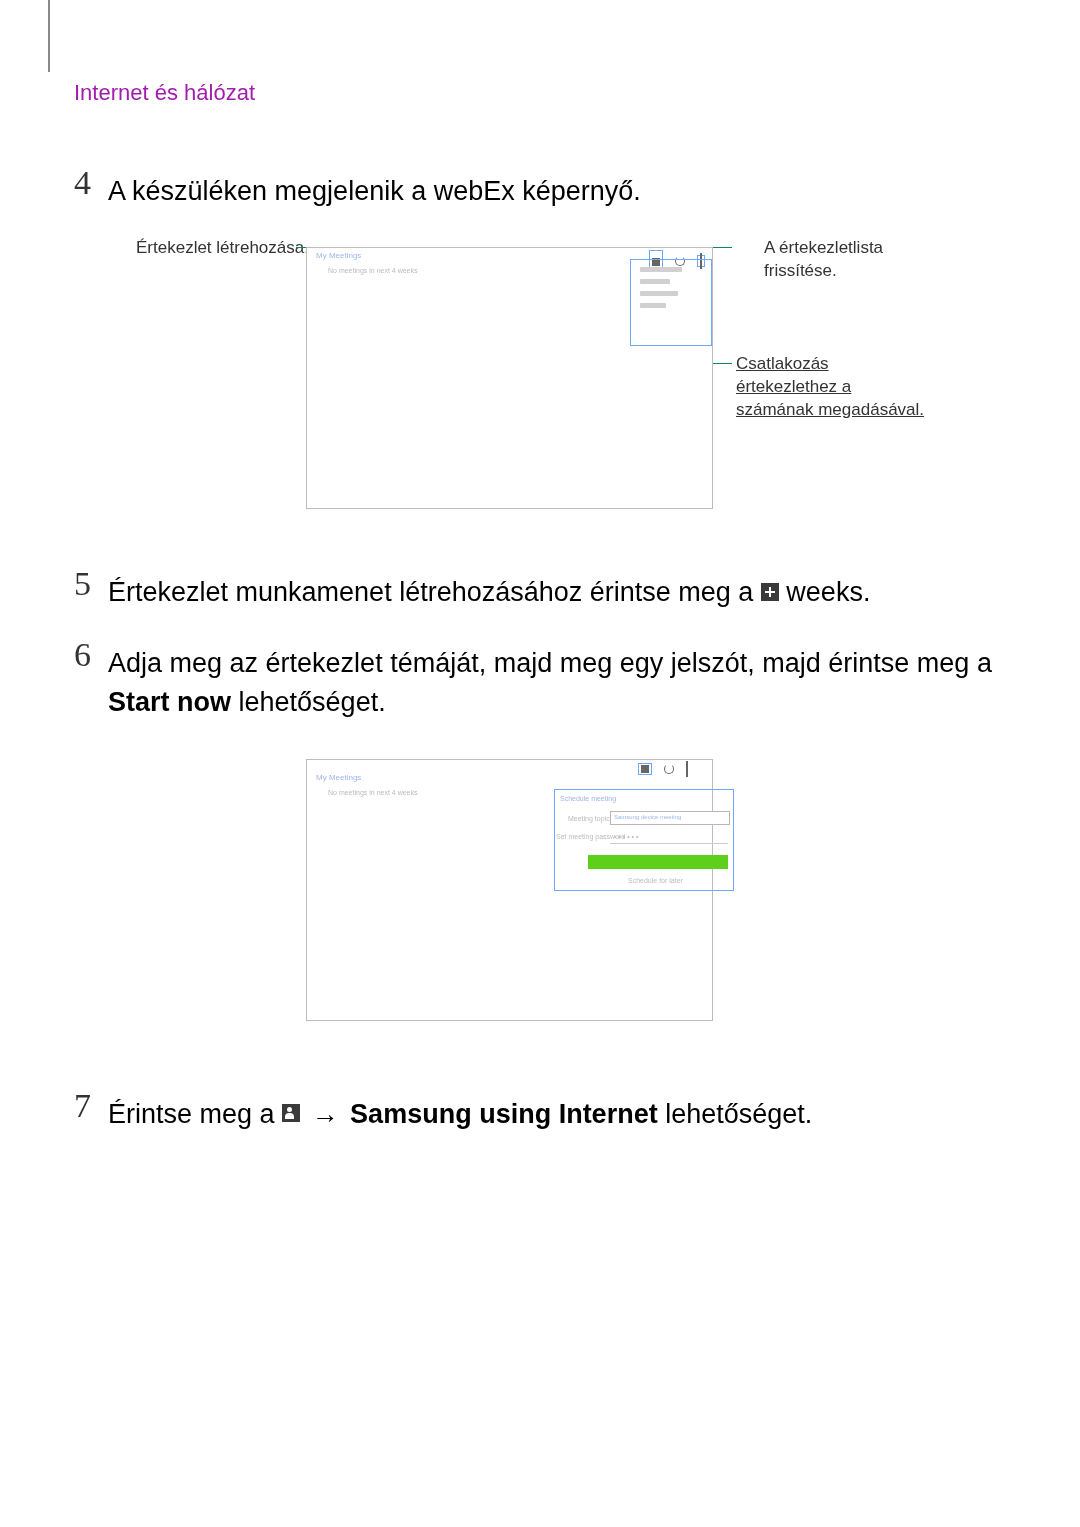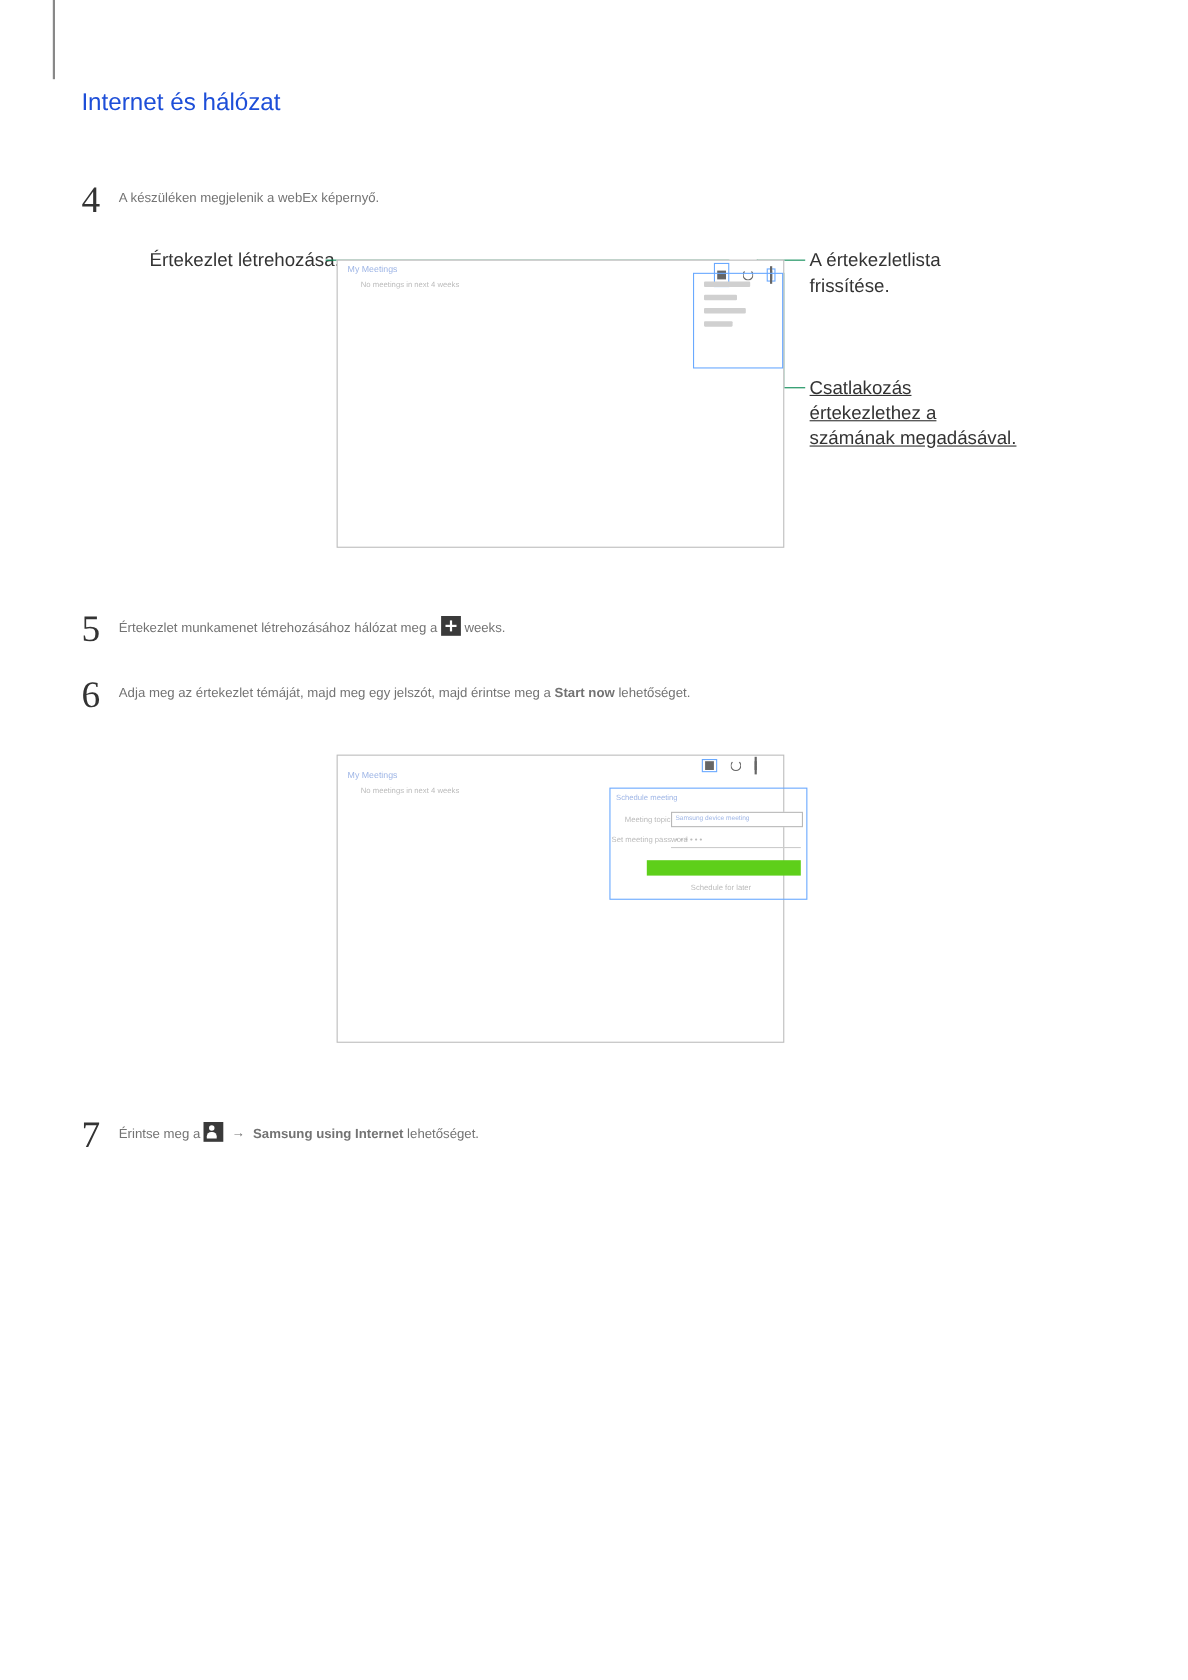--- a/index.html
+++ b/index.html
@@ -18,21 +18,21 @@
   .left-rule {
     position: absolute;
     left: 48px;
     top: 0;
     width: 2px;
     height: 72px;
     background: #888;
   }
   .header-title {
     font-size: 22px;
-    color: #1d4ed8;
+    color: #a21caf;
     padding-left: 26px;
     padding-top: 40px;
     margin-bottom: 60px;
     font-weight: 400;
   }
   .step {
     display: flex;
     align-items: flex-start;
     margin-bottom: 26px;
     padding-left: 26px;
@@ -40,22 +40,22 @@
   .step-num {
     font-size: 34px;
     font-weight: 400;
     color: #333;
     min-width: 34px;
     line-height: 1;
     padding-top: 0;
     font-family: "Times New Roman", serif;
   }
   .step-text {
-    font-size: 12px;
-    color: #737373;
+    font-size: 27px;
+    color: #000000;
     line-height: 1.45;
     padding-top: 6px;
   }
   .step-text b { font-weight: 700; }
   .diagram-wrap {
     position: relative;
     margin: 16px 0 40px 0;
     height: 290px;
   }
   .panel-outline-blue {
@@ -170,21 +170,21 @@
     <div class="step-num">4</div>
     <div class="step-text">A készüléken megjelenik a webEx képernyő.</div>
   </div>
 
   <div class="diagram-wrap">
     <div class="label" style="left:88px; top:0;">Értekezlet létrehozása.</div>
     <div class="leader-h" style="left:248px; top:10px; width:10px;"></div>
     <div class="leader-h" style="left:258px; top:10px; width:356px;"></div>
     <div class="leader-v" style="left:614px; top:10px; height:10px;"></div>
 
-    <div class="label" style="left:688px; top:0; width:170px;">A értekezletlista frissítése.</div>
+    <div class="label" style="left:716px; top:0; width:170px;">A értekezletlista frissítése.</div>
     <div class="leader-h" style="left:640px; top:10px; width:44px;"></div>
     <div class="leader-v" style="left:640px; top:10px; height:10px;"></div>
 
     <div class="label" style="left:688px; top:116px; width:190px;text-decoration:underline;">Csatlakozás értekezlethez a számának megadásával.</div>
     <div class="leader-h" style="left:664px; top:126px; width:20px;"></div>
     <div class="leader-v" style="left:664px; top:22px; height:104px;"></div>
 
     <div class="d1-panel panel-outline-gray"></div>
     <div class="d1-title-faint">My Meetings</div>
     <div class="d1-sub-faint">No meetings in next 4 weeks</div>
@@ -204,21 +204,21 @@
       <span class="faint-line" style="width:42px;" title="Join meeting"></span>
       <span class="faint-line" style="width:30px;" title="Sign out"></span>
       <span class="faint-line" style="width:38px;" title="About cisco"></span>
       <span class="faint-line" style="width:26px;" title="Settings"></span>
     </div>
   </div>
 
   <div class="step">
     <div class="step-num">5</div>
     <div class="step-text">
-      <span>Értekezlet munkamenet létrehozásához hálózat meg a </span>
+      <span>Értekezlet munkamenet létrehozásához érintse meg a </span>
       <span class="inline-icon plus"></span>
       <span> weeks.</span>
     </div>
   </div>
 
   <div class="step">
     <div class="step-num">6</div>
     <div class="step-text">
       <span>Adja meg az értekezlet témáját, majd meg egy jelszót, majd érintse meg a </span>
       <b>Start now</b>

